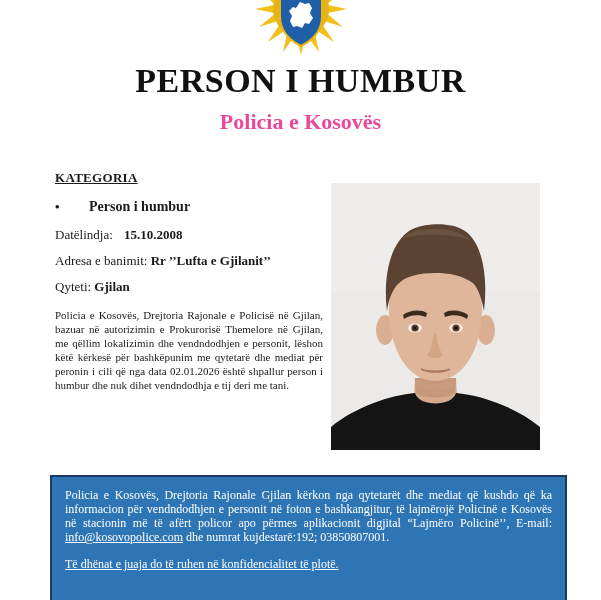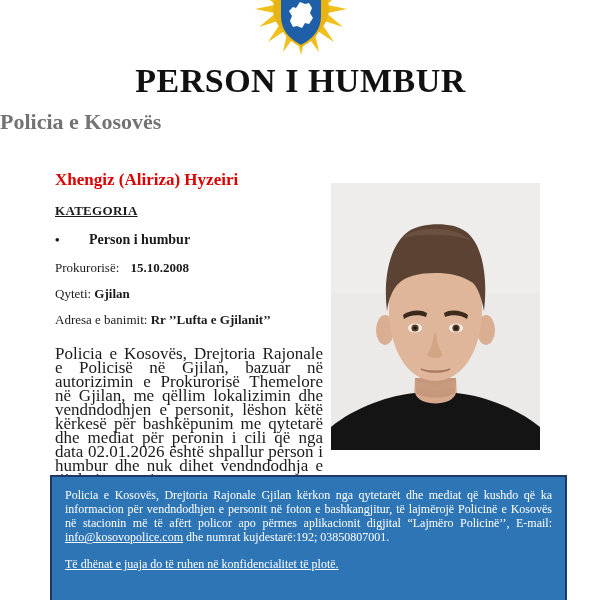--- a/index.html
+++ b/index.html
@@ -28,23 +28,24 @@
     top: 62px; left: 0; right: 0;
     text-align: center;
     font-size: 34px;
     font-weight: bold;
     letter-spacing: 0.5px;
     color: #111;
   }
   .subtitle {
     position: absolute;
     top: 109px; left: 0; right: 0;
+    text-align: center;
     font-size: 22px;
     font-weight: bold;
-    color: #737373;
+    color: #ec4899;
   }
 
   
   .left-col {
     position: absolute;
     left: 55px;
     top: 170px;
     width: 268px;
   }
   .person-name {
@@ -68,22 +69,22 @@
     margin-bottom: 12px;
   }
   .bullet-row .bullet { width: 34px; font-size: 13px; }
   .field-row {
     font-size: 13px;
     margin-bottom: 10px;
   }
   .field-row .value { font-weight: bold; }
   .field-row.first .value { margin-left: 8px; }
   .description {
-    margin-top: 19px;
-    font-size: 17px;
+    margin-top: 13px;
+    font-size: 11px;
     line-height: 14px;
     text-align: justify;
   }
 
   
   .photo {
     position: absolute;
     left: 331px;
     top: 183px;
     width: 209px;
@@ -148,41 +149,40 @@
     <path d="M25,37 L67,37 L67,58 C67,72 58,82 46,88 C34,82 25,72 25,58 Z" fill="#1f5fa8" stroke="#e8b414" stroke-width="2"></path>
 
     <path d="M45,44 L50,46 L54,45 L57,50 L55,55 L58,60 L54,66 L50,65 L47,70 L42,68 L38,69 L35,63 L37,58 L34,53 L38,49 L41,50 Z" fill="#ffffff"></path>
   </svg>
 </div>
 
 <div class="title">PERSON I HUMBUR</div>
 <div class="subtitle">Policia e Kosovës</div>
 
 <div class="left-col">
-  <div class="person-name">Xhengiz (Aliriza) Hyzeiri</div>
 
   <div class="section-head">KATEGORIA</div>
 
   <div class="bullet-row">
     <span class="bullet">•</span>
     <span>Person i humbur</span>
   </div>
 
 
   <div class="field-row first">
-    <span class="label">Prokurorisë:</span>
+    <span class="label">Datëlindja:</span>
     <span class="value">15.10.2008</span>
+  </div>
+  <div class="field-row">
+    <span class="label">Adresa e banimit:</span>
+    <span class="value">Rr ’’Lufta e Gjilanit’’</span>
   </div>
   <div class="field-row">
     <span class="label">Qyteti:</span>
     <span class="value">Gjilan</span>
-  </div>
-  <div class="field-row">
-    <span class="label">Adresa e banimit:</span>
-    <span class="value">Rr ’’Lufta e Gjilanit’’</span>
   </div>
 
   <div class="description">Policia e Kosovës, Drejtoria Rajonale e Policisë në Gjilan, bazuar në autorizimin e Prokurorisë Themelore në Gjilan, me qëllim lokalizimin dhe vendndodhjen e personit, lëshon këtë kërkesë për bashkëpunim me qytetarë dhe mediat për peronin i cili që nga data 02.01.2026 është shpallur person i humbur dhe nuk dihet vendndodhja e tij deri me tani.</div>
 </div>
 
 <div class="photo">
   <svg width="209" height="267" viewBox="0 0 209 267">
     <rect x="0" y="0" width="209" height="267" fill="#eceae8"></rect>
     <rect x="0" y="0" width="209" height="110" fill="#efedeb"></rect>
 

